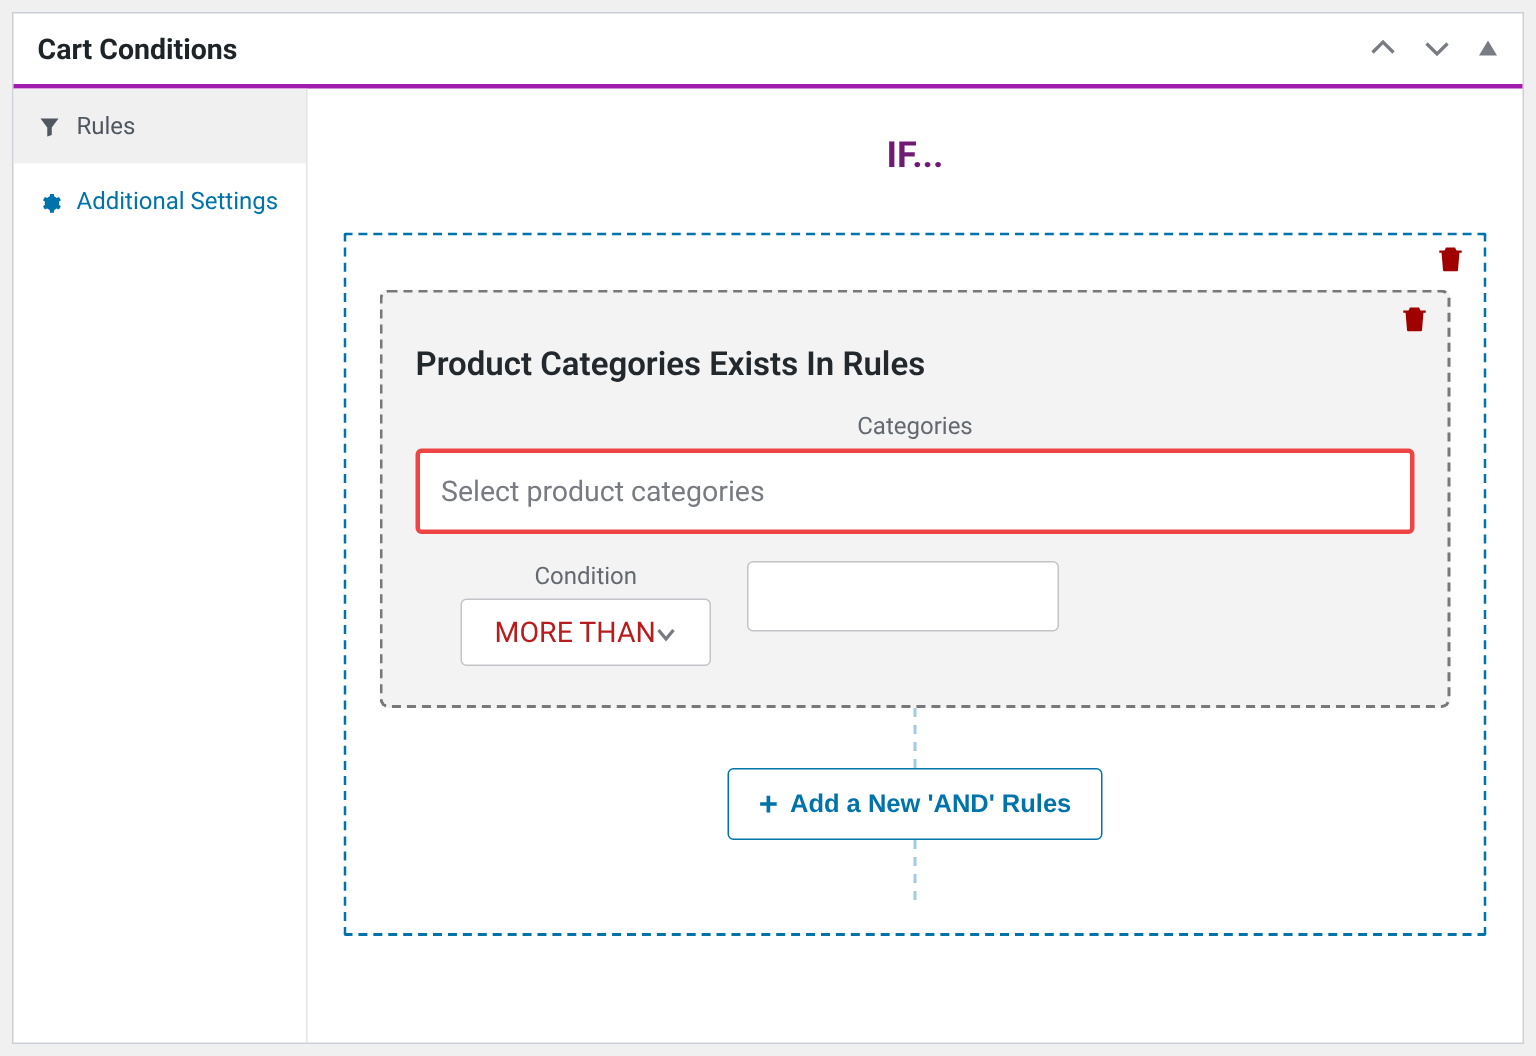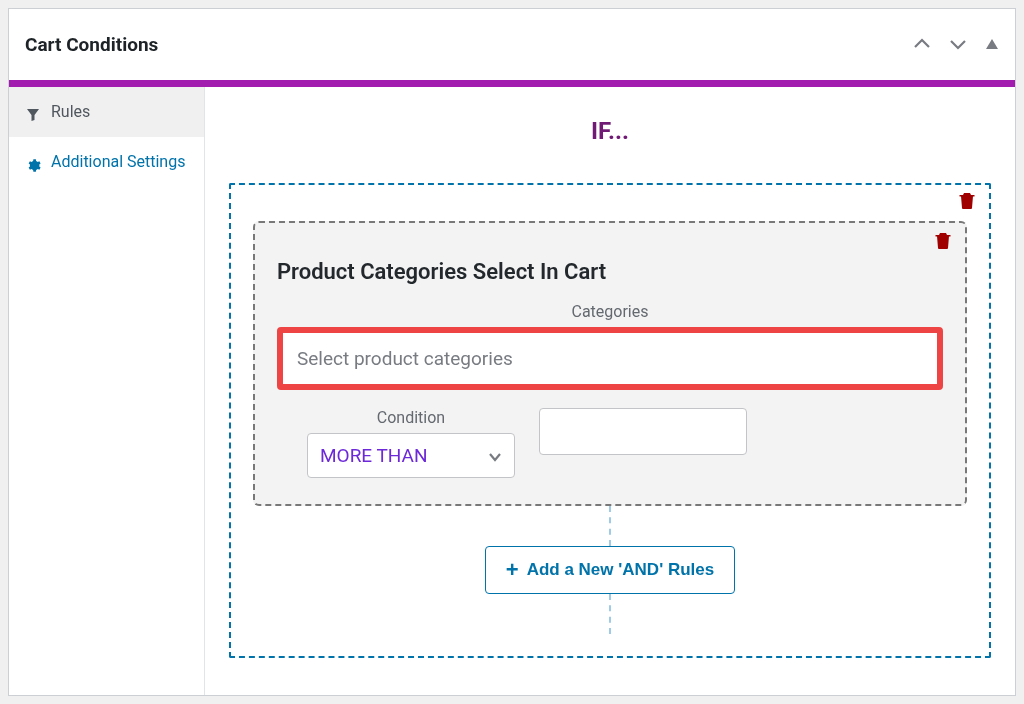--- a/index.html
+++ b/index.html
@@ -15,22 +15,22 @@
       border: 1px solid #ccd0d4;
       margin: 8px;
       height: 688px;
       display: flex;
       flex-direction: column;
     }
     .panel-header {
       display: flex;
       align-items: center;
       justify-content: space-between;
-      padding: 24px 16px;
-      border-bottom: 7px solid #a21caf;
+      padding: 12px 16px;
+      border-bottom: 3px solid #a21caf;
     }
     .panel-title {
       font-size: 19px;
       font-weight: 700;
       color: #1d2327;
     }
     .panel-controls {
       display: flex;
       gap: 18px;
       align-items: center;
@@ -44,21 +44,21 @@
       flex: 1;
       overflow: hidden;
     }
     .sidebar {
       width: 196px;
       border-right: 1px solid #e2e4e7;
       flex-shrink: 0;
     }
     .sidebar-item {
       display: flex;
-      align-items: flex-end;
+      align-items: center;
       padding: 14px 16px;
       font-size: 16px;
       cursor: pointer;
       color: #0073aa;
       line-height: 1.4;
     }
     .sidebar-item.active {
       background: #f0f0f1;
       color: #50575e;
     }
@@ -119,43 +119,43 @@
     }
     .field-label {
       font-size: 16px;
       color: #646970;
       margin-bottom: 6px;
       text-align: center;
     }
     .select-input {
       width: 100%;
       background: #fff;
-      border: 6px solid #ef4444;
+      border: 3px solid #ef4444;
       border-radius: 4px;
       padding: 14px 14px;
       font-size: 19px;
       color: #787c82;
     }
     .row {
       display: flex;
       gap: 24px;
       margin-top: 18px;
       margin-left: 30px;
     }
     .col { flex: 0 0 auto; }
     .dropdown {
-      width: 208px;
+      width: 167px;
       background: #fff;
       border: 1px solid #c3c4c7;
       border-radius: 4px;
       padding: 10px 12px;
       font-size: 19px;
-      color: #6d28d9;
-      display: flex;
-      justify-content: space-between;
+      color: #b91c1c;
+      display: flex;
+      justify-content: center;
       align-items: center;
       cursor: pointer;
     }
     .text-input {
       width: 208px;
       background: #fff;
       border: 1px solid #c3c4c7;
       border-radius: 4px;
       padding: 10px 12px;
       font-size: 19px;
@@ -246,21 +246,21 @@
             </svg>
         </span>
 
         <div class="rule-card">
           <span class="delete-rule">
             <svg class="trash-svg" width="16" height="18" viewBox="0 0 16 18">
                 <path d="M2 5h12l-1 12a1 1 0 01-1 1H4a1 1 0 01-1-1L2 5zm3-3h6l1 2H4l1-2zM0.5 4h15v1.5h-15z"></path>
               </svg>
           </span>
 
-          <div class="rule-title">Product Categories Select In Cart</div>
+          <div class="rule-title">Product Categories Exists In Rules</div>
 
           <div class="field-label">Categories</div>
           <div class="select-input">Select product categories</div>
 
           <div class="row">
             <div class="col">
               <div class="field-label">Condition</div>
               <div class="dropdown">
                 <span>MORE THAN</span>
                 <span>

